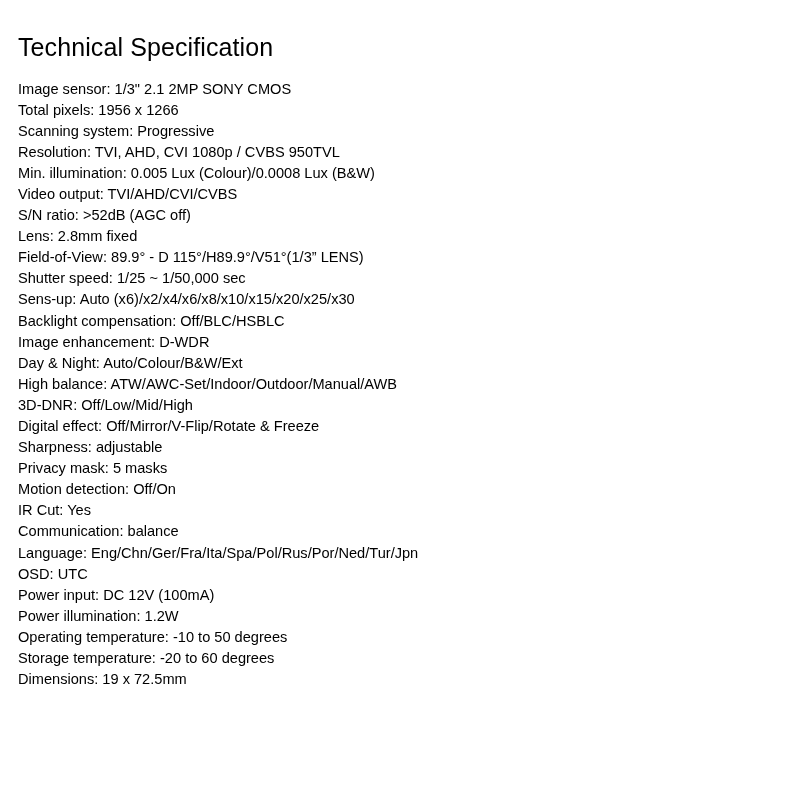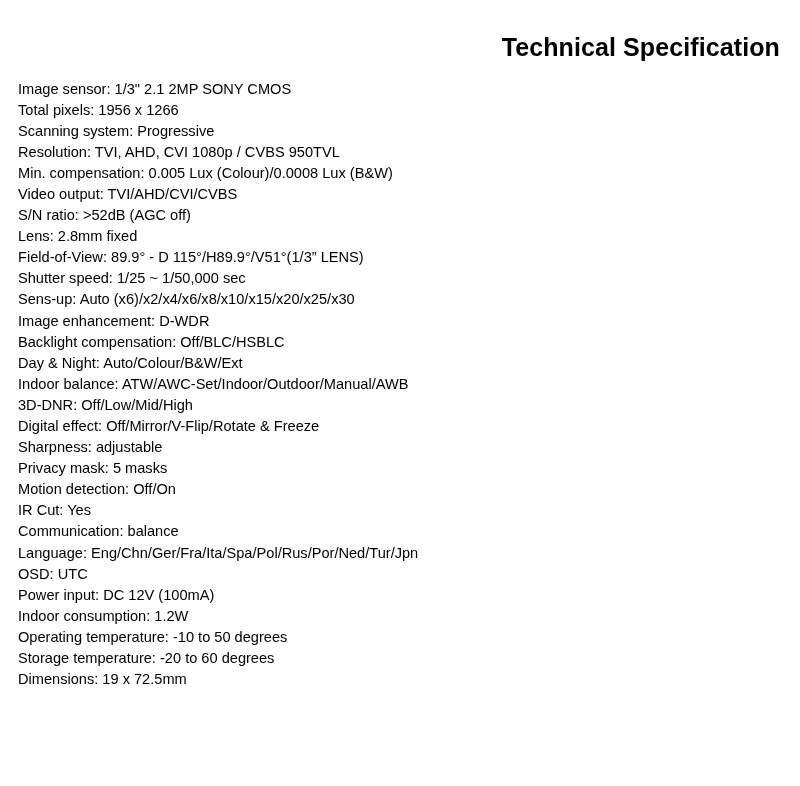--- a/index.html
+++ b/index.html
@@ -13,25 +13,24 @@
     font-family: "Liberation Sans", sans-serif;
     color: #000000;
     overflow: hidden;
   }
   .page {
     padding: 34px 20px 0 18px;
     box-sizing: border-box;
   }
   .spec-title {
     font-size: 25px;
-    font-weight: bold;
+    font-weight: normal;
     letter-spacing: 0.1px;
     margin: 0 0 17px 0;
     line-height: 1.1;
-    text-align: right;
   }
   .spec-list {
     list-style: none;
     margin: 0;
     padding: 0;
   }
   .spec-row {
     font-size: 14.6px;
     line-height: 21.1px;
     white-space: nowrap;
@@ -44,39 +43,39 @@
 </head>
 <body>
 
 <div class="page">
   <h1 class="spec-title">Technical Specification</h1>
   <ul class="spec-list">
       <li class="spec-row"><span class="spec-label">Image sensor:</span> <span class="spec-value">1/3" 2.1  2MP SONY CMOS</span></li>
       <li class="spec-row"><span class="spec-label">Total pixels:</span> <span class="spec-value">1956 x 1266</span></li>
       <li class="spec-row"><span class="spec-label">Scanning system:</span> <span class="spec-value">Progressive</span></li>
       <li class="spec-row"><span class="spec-label">Resolution:</span> <span class="spec-value">TVI, AHD, CVI 1080p / CVBS 950TVL</span></li>
-      <li class="spec-row"><span class="spec-label">Min. compensation:</span> <span class="spec-value">0.005 Lux (Colour)/0.0008 Lux (B&amp;W)</span></li>
+      <li class="spec-row"><span class="spec-label">Min. illumination:</span> <span class="spec-value">0.005 Lux (Colour)/0.0008 Lux (B&amp;W)</span></li>
       <li class="spec-row"><span class="spec-label">Video output:</span> <span class="spec-value">TVI/AHD/CVI/CVBS</span></li>
       <li class="spec-row"><span class="spec-label">S/N ratio:</span> <span class="spec-value">&gt;52dB (AGC off)</span></li>
       <li class="spec-row"><span class="spec-label">Lens:</span> <span class="spec-value">2.8mm fixed</span></li>
       <li class="spec-row"><span class="spec-label">Field-of-View:</span> <span class="spec-value">89.9° - D 115°/H89.9°/V51°(1/3” LENS)</span></li>
       <li class="spec-row"><span class="spec-label">Shutter speed:</span> <span class="spec-value">1/25 ~ 1/50,000 sec</span></li>
       <li class="spec-row"><span class="spec-label">Sens-up:</span> <span class="spec-value">Auto (x6)/x2/x4/x6/x8/x10/x15/x20/x25/x30</span></li>
+      <li class="spec-row"><span class="spec-label">Backlight compensation:</span> <span class="spec-value">Off/BLC/HSBLC</span></li>
       <li class="spec-row"><span class="spec-label">Image enhancement:</span> <span class="spec-value">D-WDR</span></li>
-      <li class="spec-row"><span class="spec-label">Backlight compensation:</span> <span class="spec-value">Off/BLC/HSBLC</span></li>
       <li class="spec-row"><span class="spec-label">Day &amp; Night:</span> <span class="spec-value">Auto/Colour/B&amp;W/Ext</span></li>
-      <li class="spec-row"><span class="spec-label">Indoor balance:</span> <span class="spec-value">ATW/AWC-Set/Indoor/Outdoor/Manual/AWB</span></li>
+      <li class="spec-row"><span class="spec-label">High balance:</span> <span class="spec-value">ATW/AWC-Set/Indoor/Outdoor/Manual/AWB</span></li>
       <li class="spec-row"><span class="spec-label">3D-DNR:</span> <span class="spec-value">Off/Low/Mid/High</span></li>
       <li class="spec-row"><span class="spec-label">Digital effect:</span> <span class="spec-value">Off/Mirror/V-Flip/Rotate &amp; Freeze</span></li>
       <li class="spec-row"><span class="spec-label">Sharpness:</span> <span class="spec-value">adjustable</span></li>
       <li class="spec-row"><span class="spec-label">Privacy mask:</span> <span class="spec-value">5 masks</span></li>
       <li class="spec-row"><span class="spec-label">Motion detection:</span> <span class="spec-value">Off/On</span></li>
       <li class="spec-row"><span class="spec-label">IR Cut:</span> <span class="spec-value">Yes</span></li>
       <li class="spec-row"><span class="spec-label">Communication:</span> <span class="spec-value">balance</span></li>
       <li class="spec-row"><span class="spec-label">Language:</span> <span class="spec-value">Eng/Chn/Ger/Fra/Ita/Spa/Pol/Rus/Por/Ned/Tur/Jpn</span></li>
       <li class="spec-row"><span class="spec-label">OSD:</span> <span class="spec-value">UTC</span></li>
       <li class="spec-row"><span class="spec-label">Power input:</span> <span class="spec-value">DC 12V (100mA)</span></li>
-      <li class="spec-row"><span class="spec-label">Indoor consumption:</span> <span class="spec-value">1.2W</span></li>
+      <li class="spec-row"><span class="spec-label">Power illumination:</span> <span class="spec-value">1.2W</span></li>
       <li class="spec-row"><span class="spec-label">Operating temperature:</span> <span class="spec-value">-10 to 50 degrees</span></li>
       <li class="spec-row"><span class="spec-label">Storage temperature:</span> <span class="spec-value">-20 to 60 degrees</span></li>
       <li class="spec-row"><span class="spec-label">Dimensions:</span> <span class="spec-value">19 x 72.5mm</span></li>
     </ul>
 </div>
 
 </body></html>

